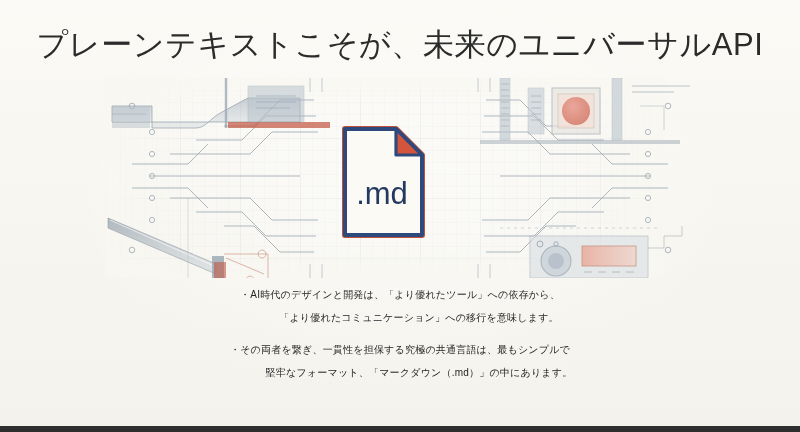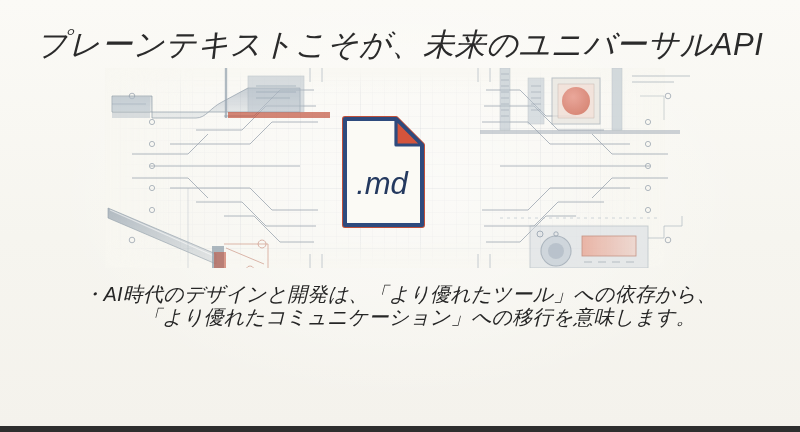--- a/index.html
+++ b/index.html
@@ -9,21 +9,20 @@
     font-family: "Liberation Sans", "DejaVu Sans", sans-serif;
     background:#fbfaf6;
     overflow:hidden;
     position:relative;
   }
   .slide {
     position:absolute; inset:0;
     width:800px; height:432px;
     background:#f97316;
     overflow:hidden;
-    font-style:italic;
   }
   
   .paper-grain{
     position:absolute; inset:0;
     background:
       radial-gradient(ellipse at 50% 45%, rgba(255,255,255,0.55) 0%, rgba(248,247,241,0) 62%),
       linear-gradient(180deg,#fbfaf6 0%, #f6f5ef 55%, #f4f2ec 100%);
     pointer-events:none;
   }
 
@@ -37,34 +36,34 @@
     letter-spacing:0.6px;
     color:#2b2b2b;
     font-weight:400;
     line-height:1.25;
     white-space:nowrap;
   }
 
   
   .illustration{
     position:absolute;
-    left:0; top:68px;
+    left:0; top:78px;
     width:800px; height:200px;
   }
   .illus-svg{ display:block; width:800px; height:200px; }
 
   
   .body-text{
     position:absolute;
     left:0; top:283px; width:800px;
     text-align:center;
     color:#262626;
   }
   .bullet{
-    font-size:20px;
+    font-size:10px;
     line-height:23px;
     letter-spacing:0.2px;
     margin-bottom:9px;
   }
   .bullet:last-child{ margin-bottom:0; }
   .bline{ display:block; white-space:nowrap; }
   .bline.indent{ padding-left:22px;margin-left:16px; }
 
   
   .bottom-strip{
@@ -253,17 +252,21 @@
   </div>
 
   <div class="body-text">
 
     <div class="bullet">
       <span class="bline">・AI時代のデザインと開発は、「より優れたツール」への依存から、</span>
       <span class="bline indent">「より優れたコミュニケーション」への移行を意味します。</span>
     </div>
 
 
+    <div class="bullet">
+      <span class="bline">・その両者を繋ぎ、一貫性を担保する究極の共通言語は、最もシンプルで</span>
+      <span class="bline indent">堅牢なフォーマット、「マークダウン（.md）」の中にあります。</span>
+    </div>
 
   </div>
 
   <div class="bottom-strip"></div>
 </div>
 
 </body></html>

